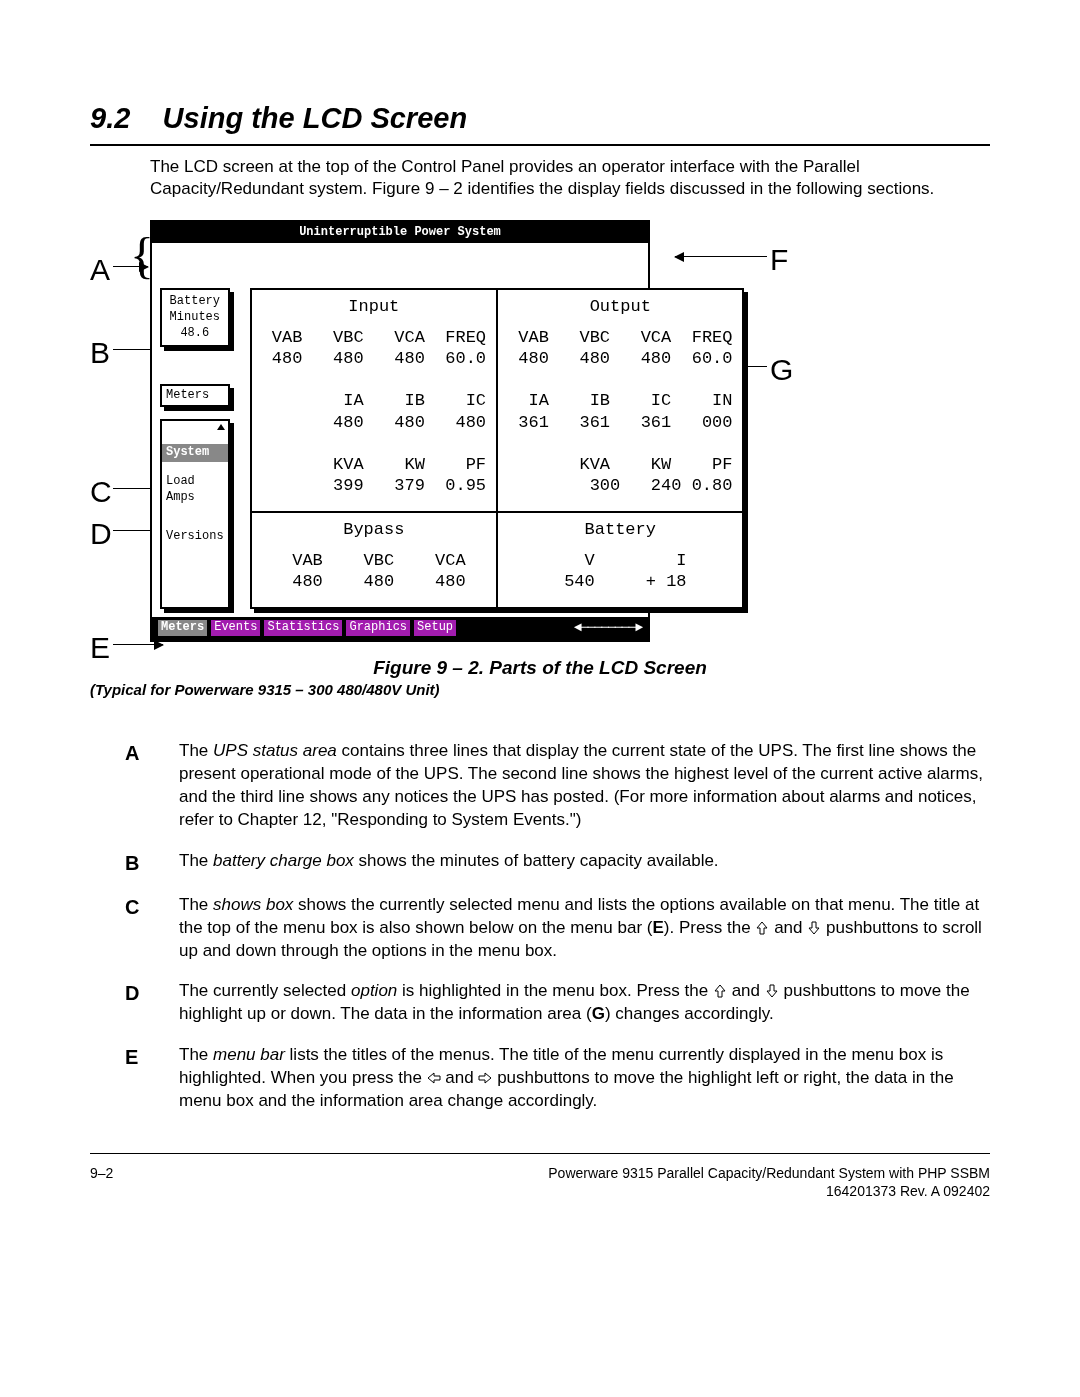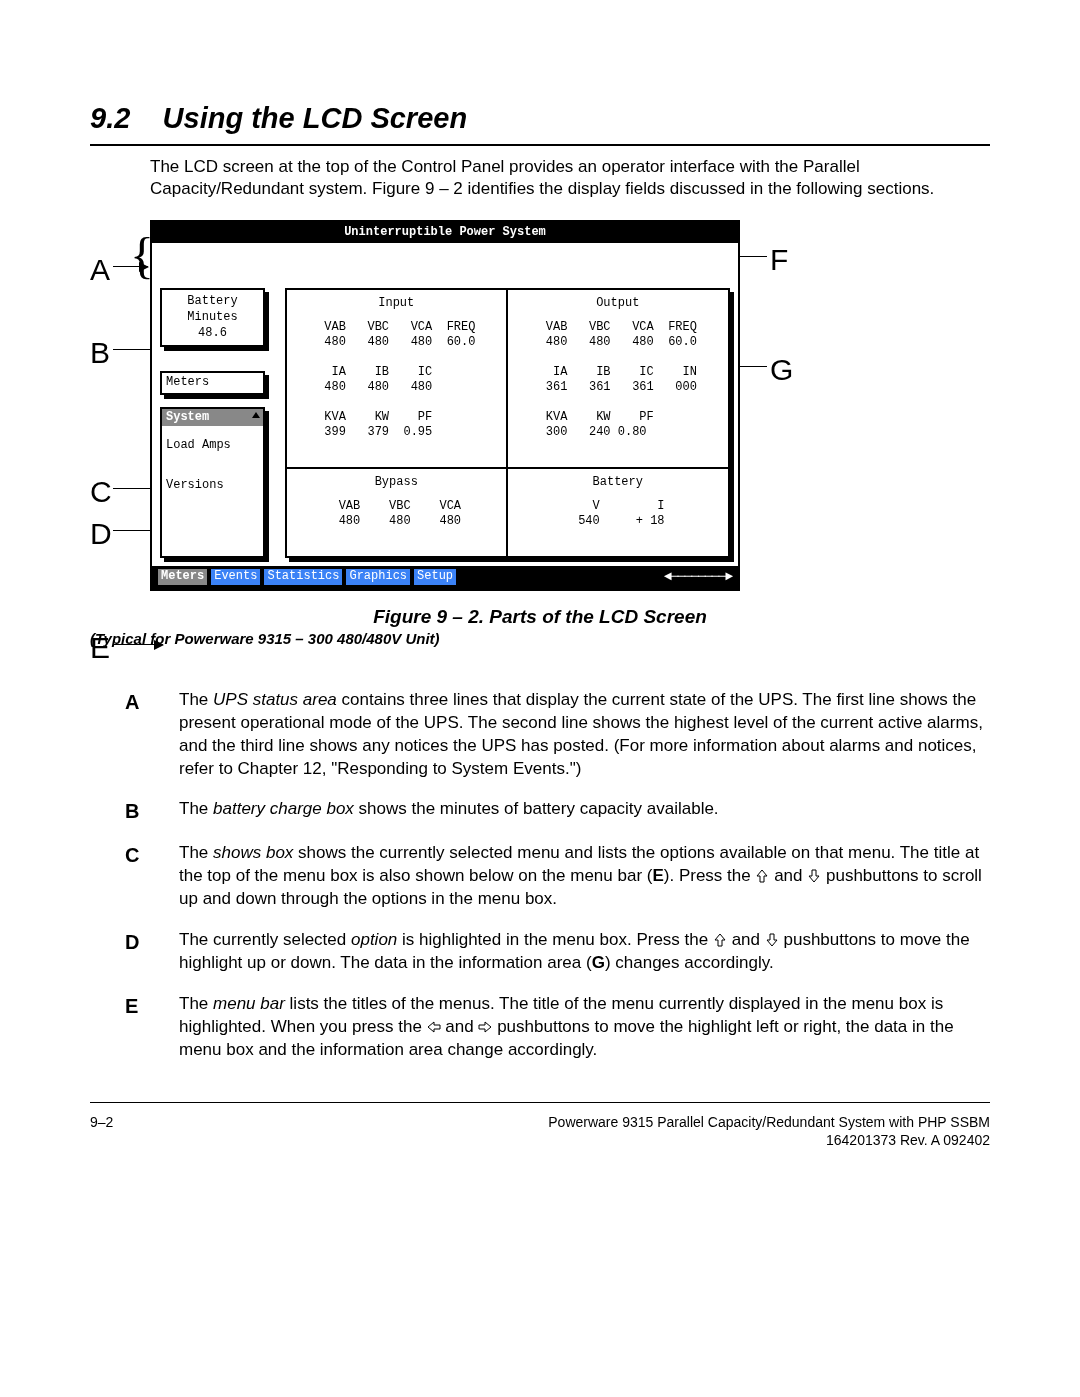--- a/index.html
+++ b/index.html
@@ -48,21 +48,21 @@
     border-top: 5px solid transparent;
     border-bottom: 5px solid transparent;
   }
   .arrow-line.rev::after {
     right: auto; left: -1px;
     border-left: none;
     border-right: 10px solid #000;
   }
   .lcd {
     margin-left: 60px;
-    width: 590px;
+    width: 500px;
     border: 2px solid #000;
     background: #fff;
     position: relative;
   }
   .lcd-header {
     background: #000;
     color: #fff;
     font-family: "Courier New", monospace;
     font-size: 12px;
     font-weight: bold;
@@ -93,54 +93,54 @@
     padding: 4px;
     text-align: center;
     background: #fff;
     position: relative;
   }
   .menu-box { text-align: left; padding: 0; }
   .menu-title {
     background: #888; color: #fff;
     padding: 1px 4px;
     font-weight: bold;
-    display: flex; justify-content: space-between;
+    display: flex; justify-content: space-between; margin-top: 23px;
   }
   .menu-item { padding: 12px 4px; }
   .info-grid {
     flex: 1;
     border: 2px solid #000;
     box-shadow: 4px 4px 0 #000;
     background: #fff;
     display: grid;
     grid-template-columns: 1fr 1fr;
     grid-template-rows: auto auto;
   }
   .cell {
     padding: 6px 10px 14px 10px;
     border-right: 2px solid #000;
     border-bottom: 2px solid #000;
     text-align: center;
-    font-size: 12px;
+    font-size: 17px;
   }
   .cell:nth-child(2n){ border-right: none; }
   .cell.row2 { border-bottom: none; }
   .cell .hdr { margin-bottom: 8px; }
-  .dtbl { display: inline-block; text-align: left; white-space: pre; line-height: 1.25; }
+  .dtbl { display: inline-block; text-align: right; white-space: pre; line-height: 1.25; }
   .lcd-menubar {
     background: #000;
     color: #fff;
     font-family: "Courier New", monospace;
     font-size: 12px;
     padding: 3px 6px;
     display: flex;
     align-items: center;
     gap: 4px;
   }
-  .mb-item { color: #fff; background: #3b82f6; padding: 0 3px; }
+  .mb-item { color: #fff; background: #a21caf; padding: 0 3px; }
   .mb-item.sel { background: #888; font-weight: bold; }
   .mb-arrows { margin-left: auto; letter-spacing: -1px; font-size: 13px; }
   .fig-caption {
     text-align: center;
     font-style: italic;
     font-weight: bold;
     font-size: 19px;
     margin-top: 14px;
   }
   .fig-sub {

